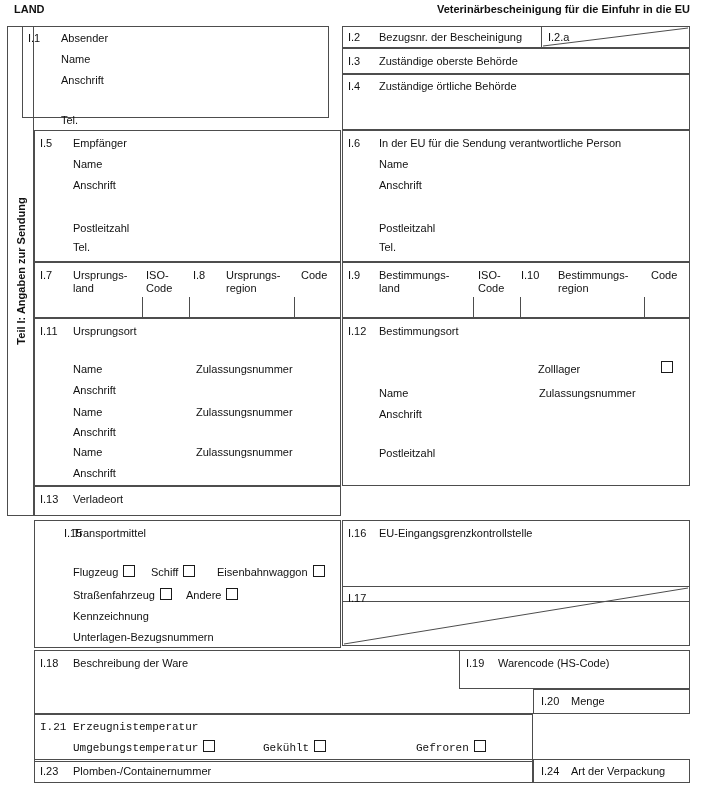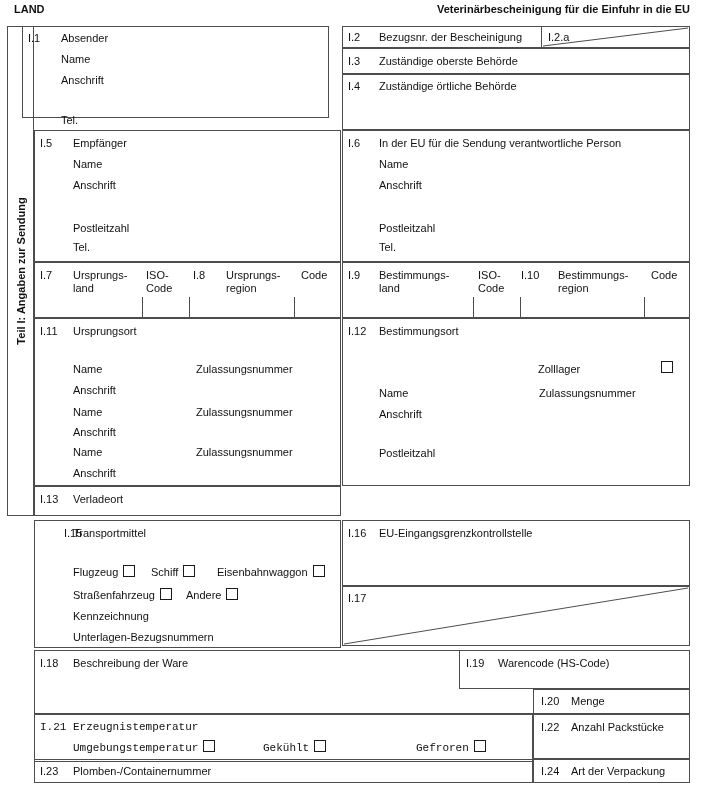--- a/index.html
+++ b/index.html
@@ -136,21 +136,21 @@
     <span class="lbl" style="left:38px;top:6px;">Transportmittel</span>
     <span class="lbl" style="left:38px;top:44px;"><span>Flugzeug</span><span class="cb"></span></span>
     <span class="lbl" style="left:116px;top:44px;"><span>Schiff</span><span class="cb"></span></span>
     <span class="lbl" style="left:182px;top:44px;"><span>Eisenbahnwaggon</span><span class="cb"></span></span>
     <span class="lbl" style="left:38px;top:67px;"><span>Straßenfahrzeug</span><span class="cb"></span></span>
     <span class="lbl" style="left:151px;top:67px;"><span>Andere</span><span class="cb"></span></span>
     <span class="lbl" style="left:38px;top:89px;">Kennzeichnung</span>
     <span class="lbl" style="left:38px;top:110px;">Unterlagen-Bezugsnummern</span>
   </div>
 
-  <div class="box" style="left:342px;top:520px;width:348px;height:66px;">
+  <div class="box" style="left:342px;top:520px;width:348px;height:82px;">
     <span class="lbl" style="left:5px;top:6px;">I.16</span>
     <span class="lbl" style="left:36px;top:6px;">EU-Eingangsgrenzkontrollstelle</span>
   </div>
 
   <div class="box" style="left:342px;top:586px;width:348px;height:60px;">
     <span class="lbl" style="left:5px;top:5px;">I.17</span>
     <svg class="diag" width="346" height="58">
       <line x1="1" y1="57" x2="345" y2="1" stroke="#4d4d4d" stroke-width="1"></line>
     </svg>
   </div>
@@ -171,24 +171,20 @@
   </div>
 
   <div class="box" style="left:34px;top:714px;width:499px;height:48px;font-family:Liberation Mono, monospace;">
     <span class="lbl" style="left:5px;top:6px;">I.21</span>
     <span class="lbl" style="left:38px;top:6px;text-align:right;">Erzeugnistemperatur</span>
     <span class="lbl" style="left:38px;top:25px;"><span>Umgebungstemperatur</span><span class="cb"></span></span>
     <span class="lbl" style="left:228px;top:25px;"><span>Gekühlt</span><span class="cb"></span></span>
     <span class="lbl" style="left:381px;top:25px;"><span>Gefroren</span><span class="cb"></span></span>
   </div>
 
-  <div class="box" style="left:533px;top:714px;width:157px;height:45px;">
-    <span class="lbl" style="left:7px;top:6px;">I.22</span>
-    <span class="lbl" style="left:37px;top:6px;">Anzahl Packstücke</span>
-  </div>
 
   <div class="box" style="left:34px;top:759px;width:499px;height:24px;">
     <span class="lbl" style="left:5px;top:5px;">I.23</span>
     <span class="lbl" style="left:38px;top:5px;">Plomben-/Containernummer</span>
   </div>
 
   <div class="box" style="left:533px;top:759px;width:157px;height:24px;">
     <span class="lbl" style="left:7px;top:5px;">I.24</span>
     <span class="lbl" style="left:37px;top:5px;">Art der Verpackung</span>
   </div>

